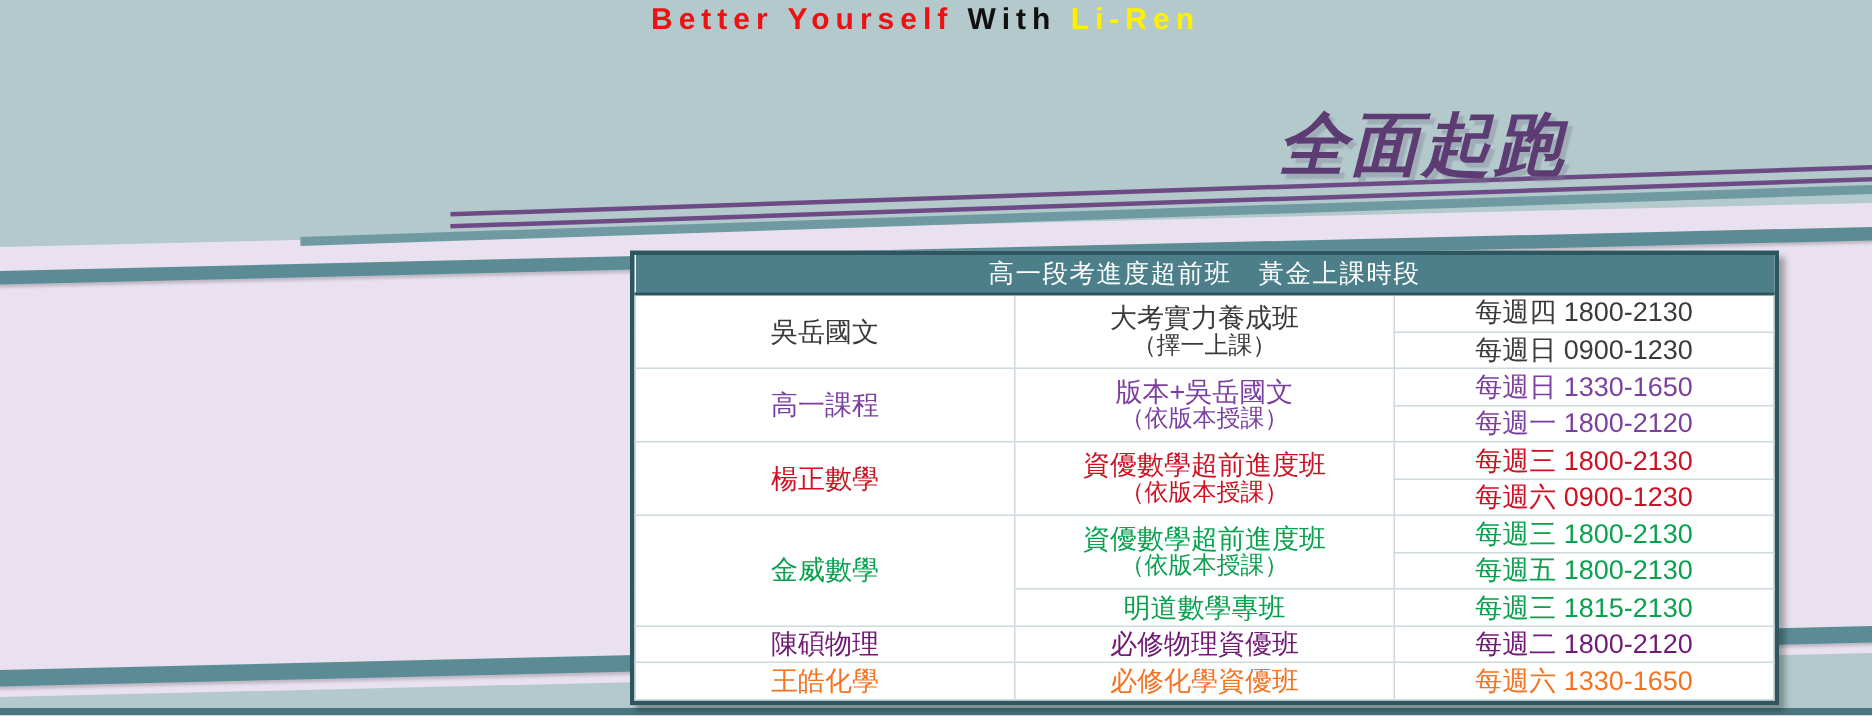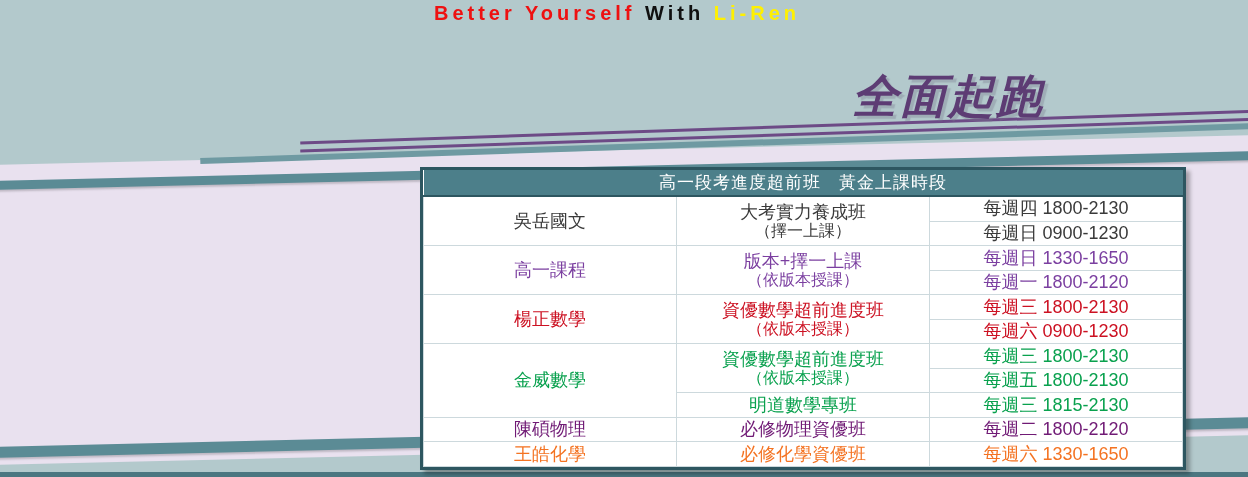--- a/index.html
+++ b/index.html
@@ -260,21 +260,21 @@
           <tr>
             <td class="c-teacher t-gray" rowspan="2">吳岳國文</td>
             <td class="c-course t-gray" rowspan="2"><span>大考實力養成班</span><span class="sub-note">（擇一上課）</span></td>
             <td class="c-time t-gray">每週四 1800-2130</td>
           </tr>
           <tr>
             <td class="c-time t-gray">每週日 0900-1230</td>
           </tr>
           <tr>
             <td class="c-teacher t-purple" rowspan="2">高一課程</td>
-            <td class="c-course t-purple" rowspan="2"><span>版本+擇一上課</span><span class="sub-note">（依版本授課）</span></td>
+            <td class="c-course t-purple" rowspan="2"><span>版本+吳岳國文</span><span class="sub-note">（依版本授課）</span></td>
             <td class="c-time t-purple">每週日 1330-1650</td>
           </tr>
           <tr>
             <td class="c-time t-purple">每週一 1800-2120</td>
           </tr>
           <tr>
             <td class="c-teacher t-crimson" rowspan="2">楊正數學</td>
             <td class="c-course t-crimson" rowspan="2"><span>資優數學超前進度班</span><span class="sub-note">（依版本授課）</span></td>
             <td class="c-time t-crimson">每週三 1800-2130</td>
           </tr>

